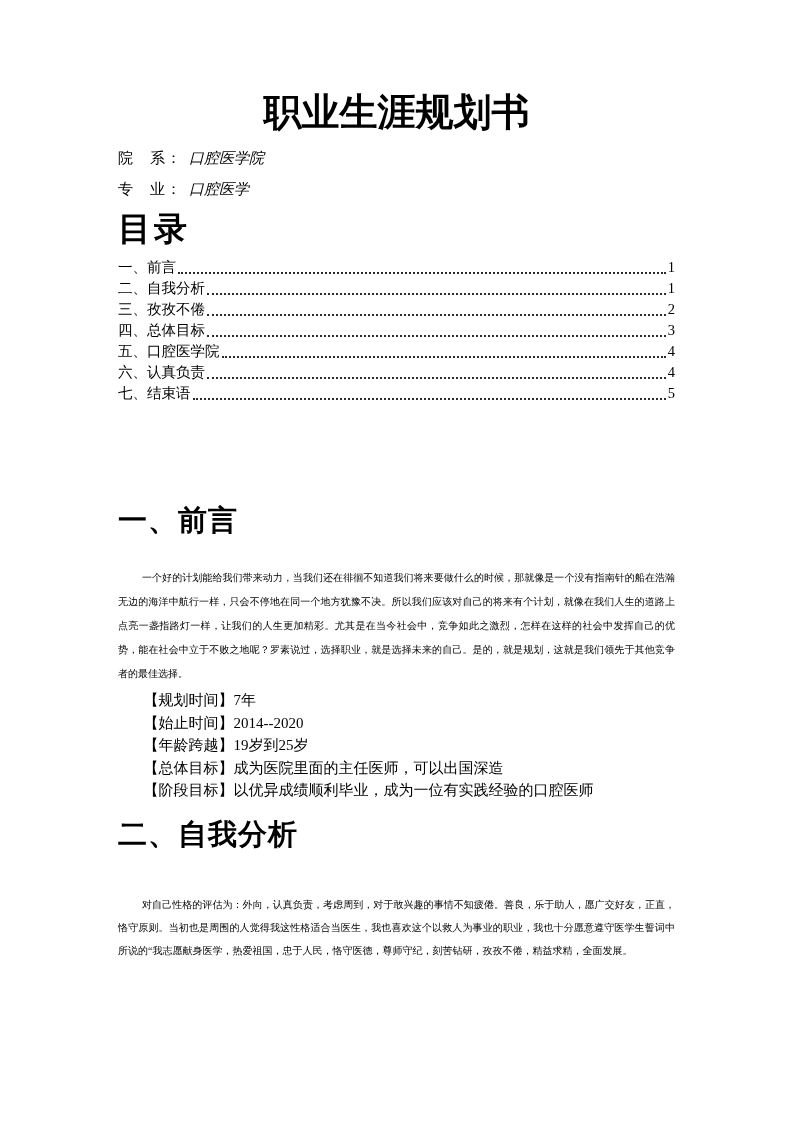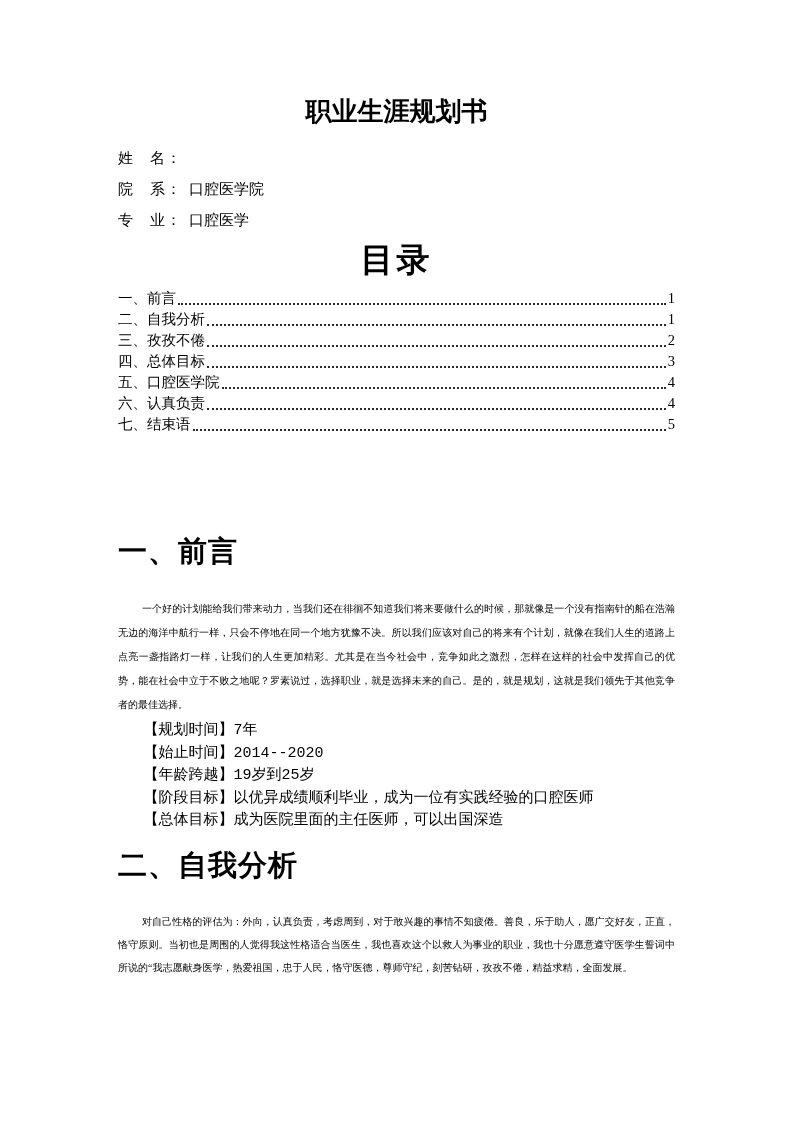--- a/index.html
+++ b/index.html
@@ -10,42 +10,41 @@
     margin: 0 auto;
     background: #ffffff;
     box-sizing: border-box;
     padding: 94px 118px 0 118px;
     color: #000000;
     font-family: "Liberation Serif", "DejaVu Serif", serif;
     overflow: hidden;
   }
   .doc-title {
     margin: 0 0 13px 0;
-    font-size: 26px;
+    font-size: 38px;
     line-height: 36px;
     font-weight: bold;
     text-align: center;
     font-family: "Liberation Serif", "DejaVu Serif", serif;
   }
   .info-block { margin: 0 0 2px 0; }
   .info-row {
     display: flex;
     align-items: baseline;
     font-size: 15px;
     line-height: 31px;
     white-space: pre;
   }
   .info-label { letter-spacing: 1px; }
-  .info-value { margin-left: 7px; }
+  .info-value { margin-left: 7px; font-style: italic; }
   .toc-heading {
     margin: 4px 0 8px 0;
     font-size: 33px;
     line-height: 40px;
     font-weight: bold;
-    text-align: center;
     letter-spacing: 3px;
     font-family: "Liberation Serif", "DejaVu Serif", serif;
   }
   .toc { margin: 0; }
   .toc-row {
     display: flex;
     align-items: flex-end;
     font-size: 14.5px;
     line-height: 21px;
     cursor: pointer;
@@ -70,42 +69,38 @@
   .section-heading.second { margin-top: 13px; }
   .body-para {
     margin: 0;
     font-size: 10px;
     line-height: 24px;
     text-align: justify;
     text-indent: 2.4em;
     font-family: "Liberation Serif", "DejaVu Serif", serif;
   }
   .body-para.first { margin-top: 27px; }
-  .body-para.second { margin-top: 26px; line-height: 23px; }
+  .body-para.second { margin-top: 40px; line-height: 23px; }
   .bracket-list { margin: 3px 0 0 0; }
   .bracket-item {
     font-size: 15px;
     line-height: 22.5px;
     padding-left: 1.7em;
     
-    font-family: Liberation Mono, monospace;
+    font-family: Liberation Serif, serif;
   }
 </style>
 </head>
 <body>
 
 <div class="page">
 
   <h1 class="doc-title">职业生涯规划书</h1>
 
   <div class="info-block">
-    <div class="info-row">
-      <span class="info-label">姓　名：</span>
-      <span class="info-value"></span>
-    </div>
     <div class="info-row">
       <span class="info-label">院　系：</span>
       <span class="info-value">口腔医学院</span>
     </div>
     <div class="info-row">
       <span class="info-label">专　业：</span>
       <span class="info-value">口腔医学</span>
     </div>
   </div>
 
@@ -150,21 +145,21 @@
   </div>
 
   <h2 class="section-heading first">一、前言</h2>
 
   <p class="body-para first">一个好的计划能给我们带来动力，当我们还在徘徊不知道我们将来要做什么的时候，那就像是一个没有指南针的船在浩瀚无边的海洋中航行一样，只会不停地在同一个地方犹豫不决。所以我们应该对自己的将来有个计划，就像在我们人生的道路上点亮一盏指路灯一样，让我们的人生更加精彩。尤其是在当今社会中，竞争如此之激烈，怎样在这样的社会中发挥自己的优势，能在社会中立于不败之地呢？罗素说过，选择职业，就是选择未来的自己。是的，就是规划，这就是我们领先于其他竞争者的最佳选择。</p>
 
   <div class="bracket-list">
     <div class="bracket-item">【规划时间】7年</div>
     <div class="bracket-item">【始止时间】2014--2020</div>
     <div class="bracket-item">【年龄跨越】19岁到25岁</div>
+    <div class="bracket-item">【总体目标】成为医院里面的主任医师，可以出国深造</div>
     <div class="bracket-item">【阶段目标】以优异成绩顺利毕业，成为一位有实践经验的口腔医师</div>
-    <div class="bracket-item">【总体目标】成为医院里面的主任医师，可以出国深造</div>
   </div>
 
   <h2 class="section-heading second">二、自我分析</h2>
 
   <p class="body-para second">对自己性格的评估为：外向，认真负责，考虑周到，对于敢兴趣的事情不知疲倦。善良，乐于助人，愿广交好友，正直，恪守原则。当初也是周围的人觉得我这性格适合当医生，我也喜欢这个以救人为事业的职业，我也十分愿意遵守医学生誓词中所说的“我志愿献身医学，热爱祖国，忠于人民，恪守医德，尊师守纪，刻苦钻研，孜孜不倦，精益求精，全面发展。</p>
 
 </div>
 
 </body></html>

